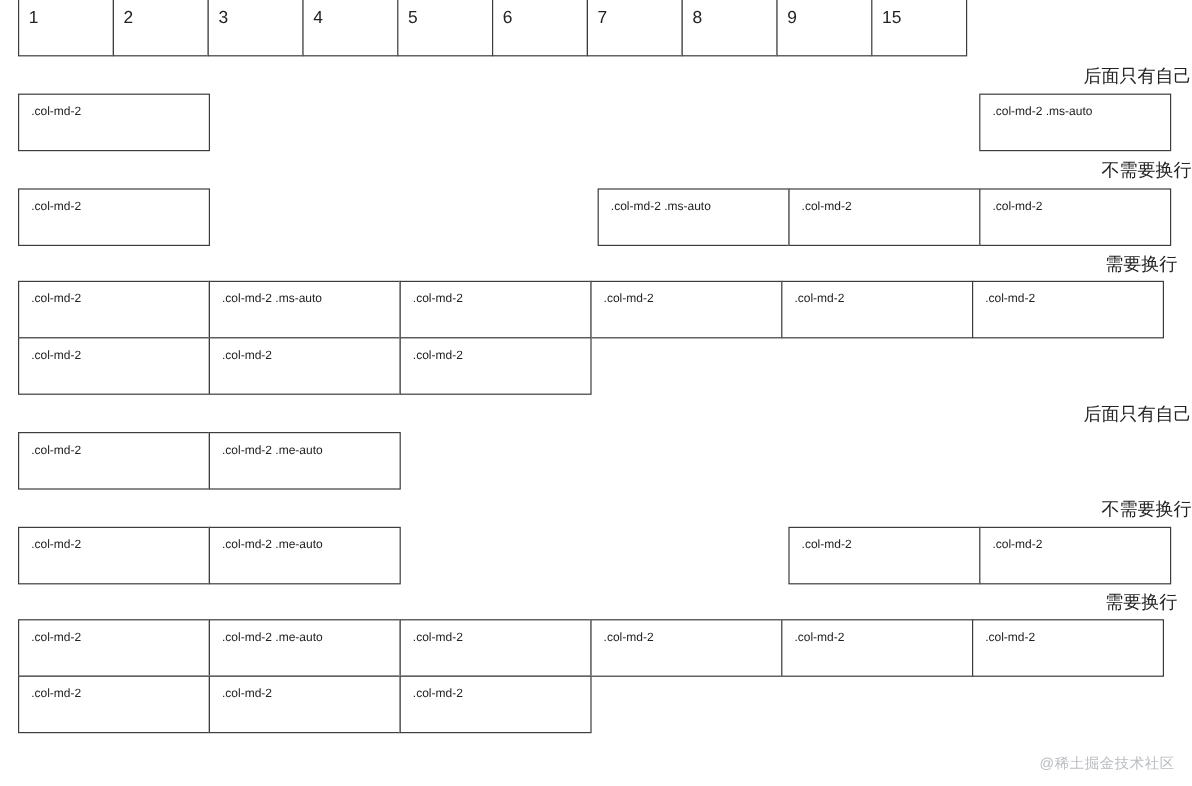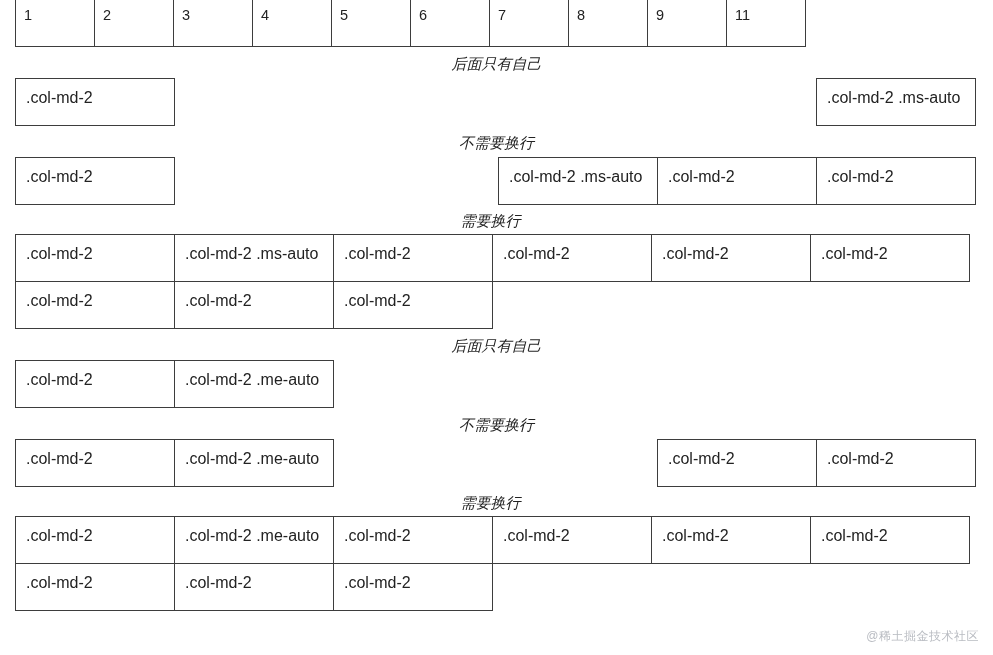--- a/index.html
+++ b/index.html
@@ -28,21 +28,21 @@
     box-sizing: border-box;
   }
   .grid-row.wrap {
     flex-wrap: wrap;
   }
   .cell {
     box-sizing: border-box;
     border: 1px solid #3d3d3d;
     min-height: 48px;
     padding: 8px 10px;
-    font-size: 16px;
+    font-size: 10px;
     line-height: 1.35;
     color: #222;
     background: #fff;
     margin-top: -1px;
     margin-left: -1px;
   }
   .cell.c2 { width: 160px; }
   .ruler {
     display: flex;
     width: 960px;
@@ -51,26 +51,25 @@
   }
   .ruler .cell {
     width: 80px;
     min-height: 48px;
     padding: 6px 8px;
     font-size: 14.5px;
   }
   .ms-auto { margin-left: auto; }
   .me-auto { margin-right: auto; }
   .caption {
-    text-align: center;
+    text-align: right;
     font-size: 15px;
     color: #222;
     padding: 6px 0 5px 0;
     line-height: 1.4;
-    font-style: italic;
   }
   .caption.tight { padding: 5px 12px 4px 0; }
   .watermark {
     position: absolute;
     right: 14px;
     bottom: 10px;
     font-size: 12px;
     color: #b9bcc2;
     letter-spacing: 0.5px;
   }
@@ -84,21 +83,21 @@
   <div class="ruler">
     <div class="cell">1</div>
     <div class="cell">2</div>
     <div class="cell">3</div>
     <div class="cell">4</div>
     <div class="cell">5</div>
     <div class="cell">6</div>
     <div class="cell">7</div>
     <div class="cell">8</div>
     <div class="cell">9</div>
-    <div class="cell">11</div>
+    <div class="cell">15</div>
   </div>
 
   <div class="caption">后面只有自己</div>
 
   <div class="grid-row block">
     <div class="cell c2">.col-md-2</div>
     <div class="cell c2 ms-auto">.col-md-2 .ms-auto</div>
   </div>
 
   <div class="caption">不需要换行</div>

